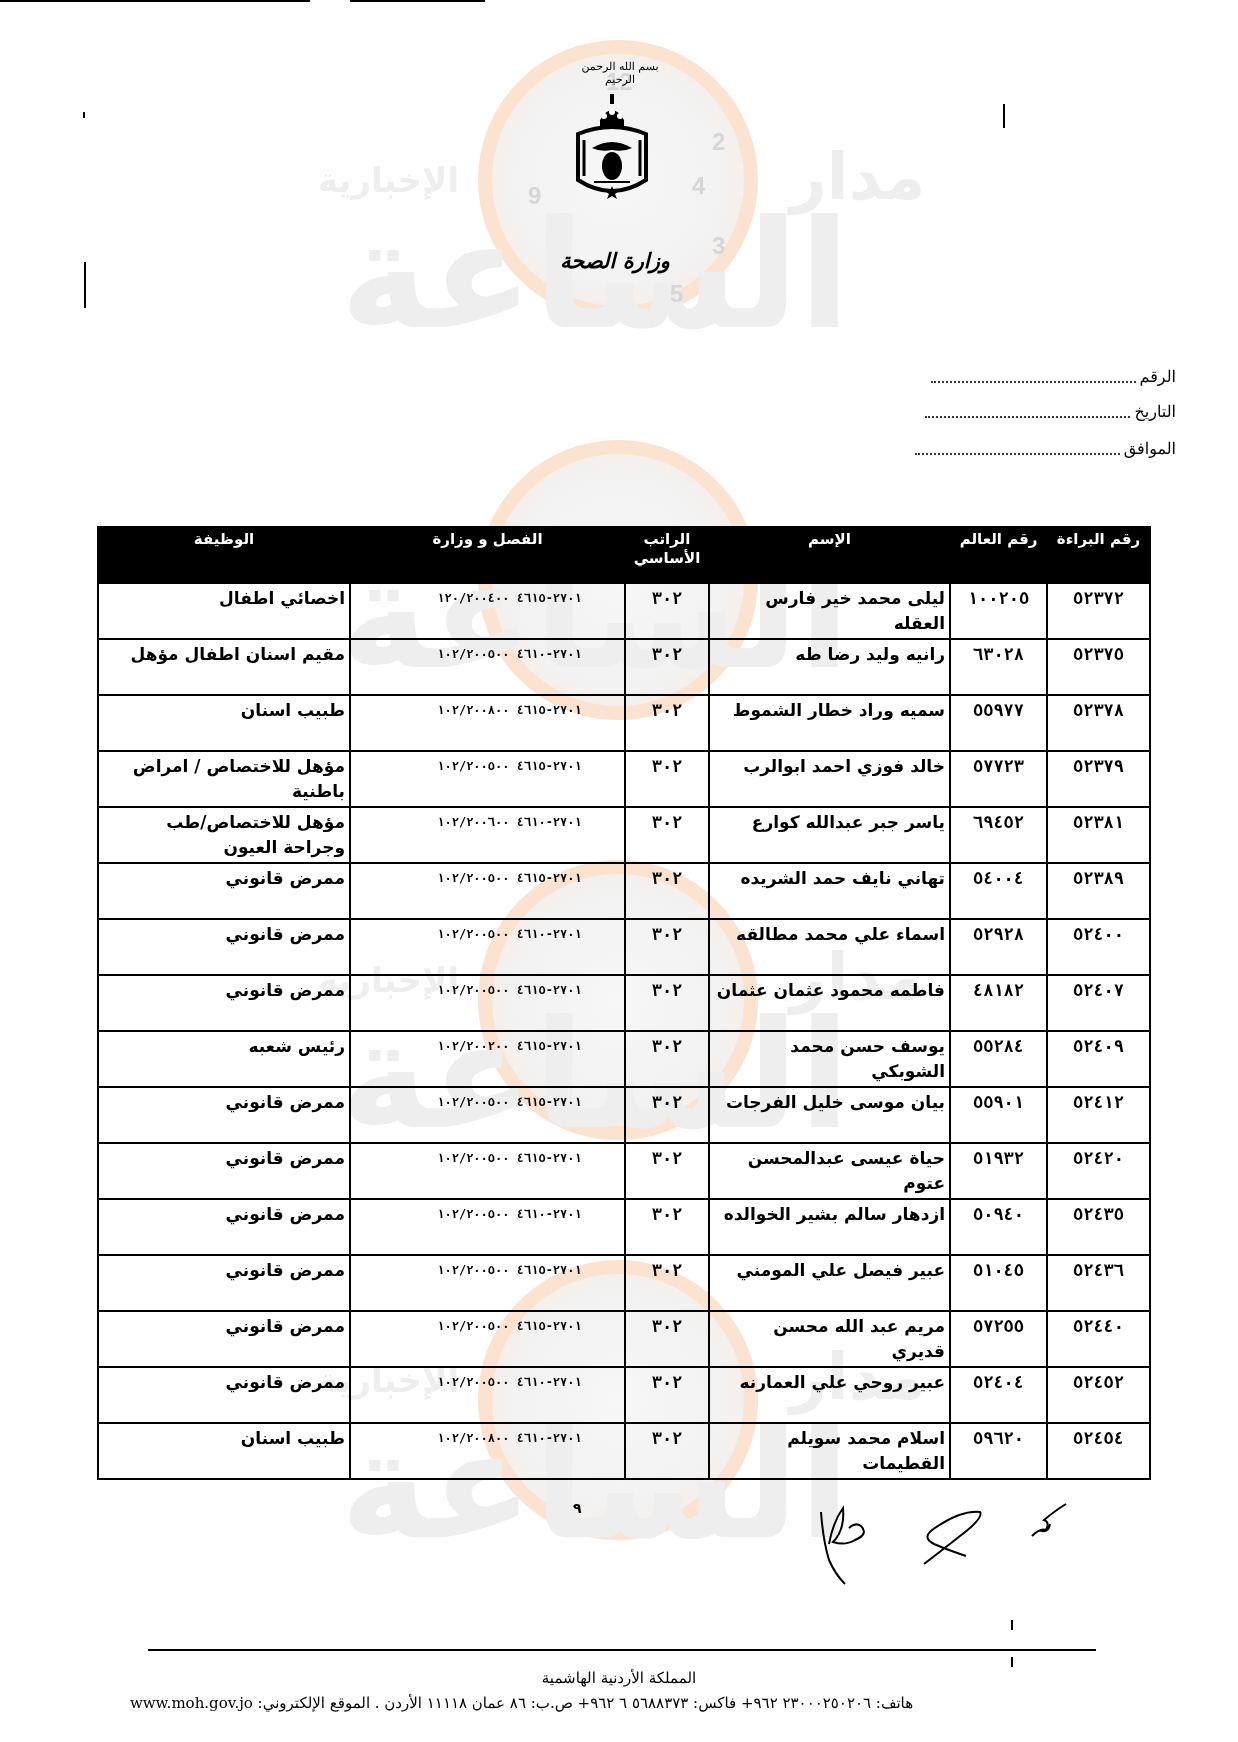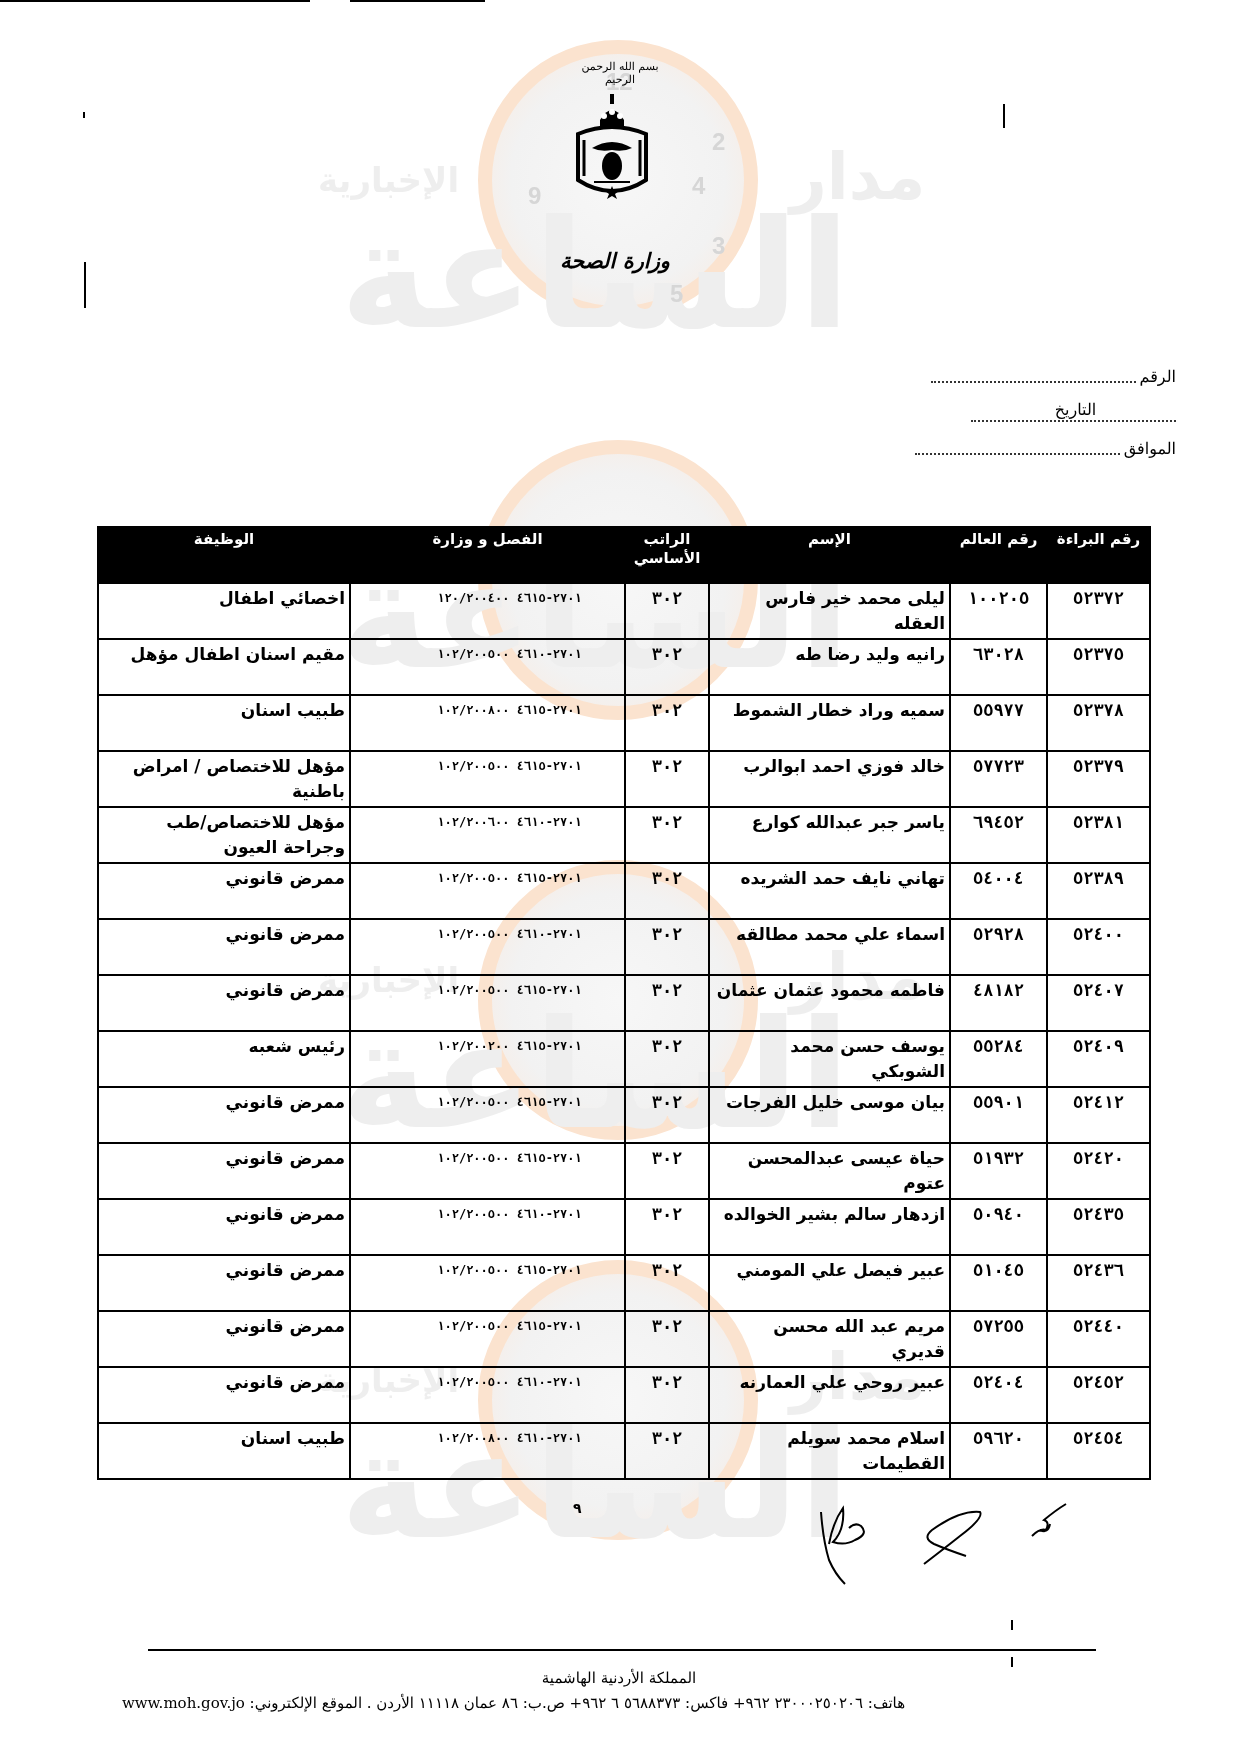--- a/index.html
+++ b/index.html
@@ -30,21 +30,21 @@
   .tbl th { background:#000; color:#fff; font-family:"DejaVu Sans", sans-serif; font-weight:bold; font-size:15px; height:50px; text-align:center; vertical-align:top; line-height:19px; }
   .tbl td { height:50px; font-family:"DejaVu Sans Mono", monospace; font-weight:bold; font-size:17px; text-align:center; line-height:25px; letter-spacing:2px; background:transparent; }
   .tbl td.name, .tbl td.job { font-family:"DejaVu Sans", sans-serif; letter-spacing:3px;text-align:right; }
   .tbl td.code { direction:ltr; white-space:nowrap; letter-spacing:1px; font-size:12px;padding-left:48px; }
 
   .page-num { position:absolute; left:573px; top:1500px; font-size:14px; font-weight:bold; }
   .sig { position:absolute; }
 
   .footer-line { position:absolute; left:148px; top:1649px; width:948px; height:2px; background:#000; }
   .footer-title { position:absolute; left:0; width:1238px; top:1669px; text-align:center; font-family:"DejaVu Serif", serif; font-size:15px; direction:rtl; }
-  .footer-contact { position:absolute; left:8px; width:1011px; top:1694px; text-align:center; font-family:"DejaVu Serif", serif; font-size:15px; direction:rtl; white-space:nowrap; }
+  .footer-contact { position:absolute; left:16px; width:1011px; top:1694px; text-align:center; font-family:"DejaVu Serif", serif; font-size:15px; direction:rtl; white-space:nowrap; }
 
   .margin-mark { position:absolute; background:#000; width:2px; }
 </style>
 </head>
 <body>
 
 <div class="wm" style="left:0;top:0;width:1238px;height:1742px;">
 
   <div class="wm wm-clock" style="left:478px;top:40px;width:280px;height:280px;"></div>
   <div class="wm-big" style="left:790px;top:140px;font-size:64px;">مدار</div>
@@ -97,21 +97,21 @@
 
   <polygon points="40,96 42,101 47,101 43,104 45,109 40,106 35,109 37,104 33,101 38,101" fill="#000"></polygon>
 </svg>
 
 <div class="ministry">وزارة الصحة</div>
 
 <div class="ref-row" style="top:365px;">
   <span class="lbl">الرقم</span>
   <span class="dots"></span>
 </div>
-<div class="ref-row" style="top:400px;flex-direction:column;">
+<div class="ref-row" style="top:400px;">
   <span class="lbl">التاريخ</span>
   <span class="dots"></span>
 </div>
 <div class="ref-row" style="top:437px;align-items:center;">
   <span class="lbl">الموافق</span>
   <span class="dots"></span>
 </div>
 
 <table class="tbl">
   <colgroup>

